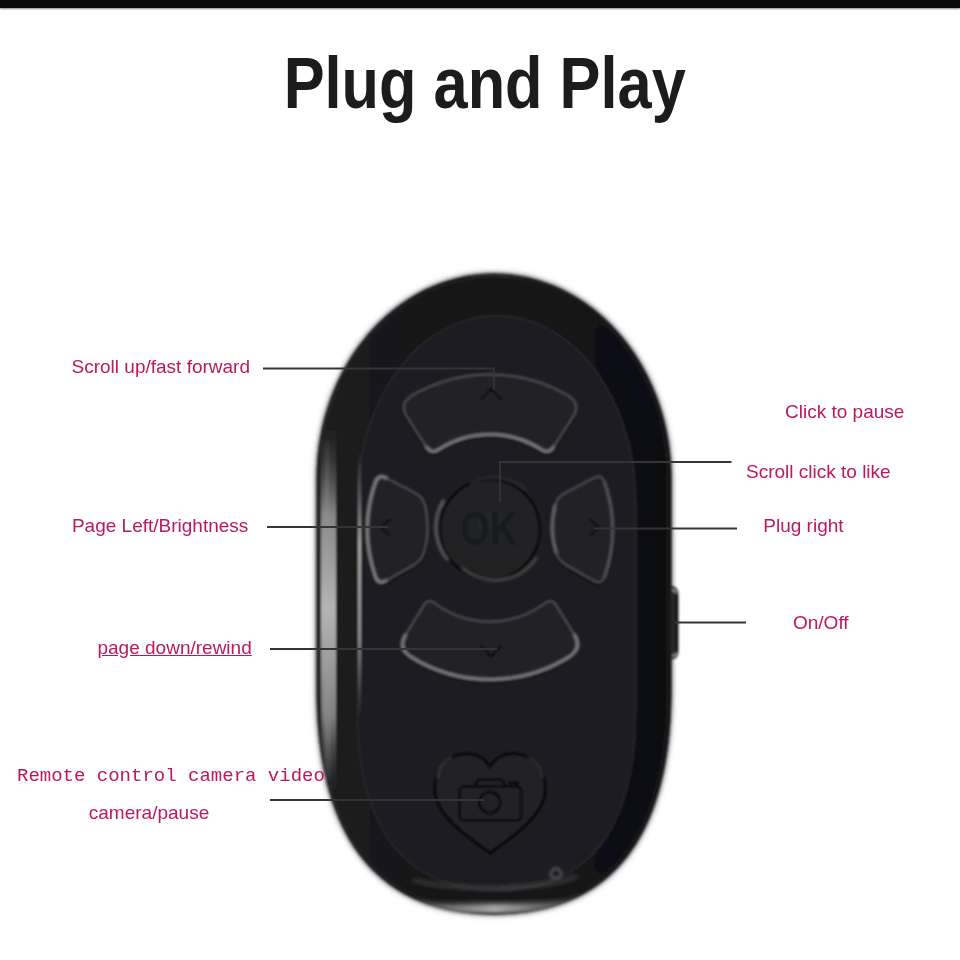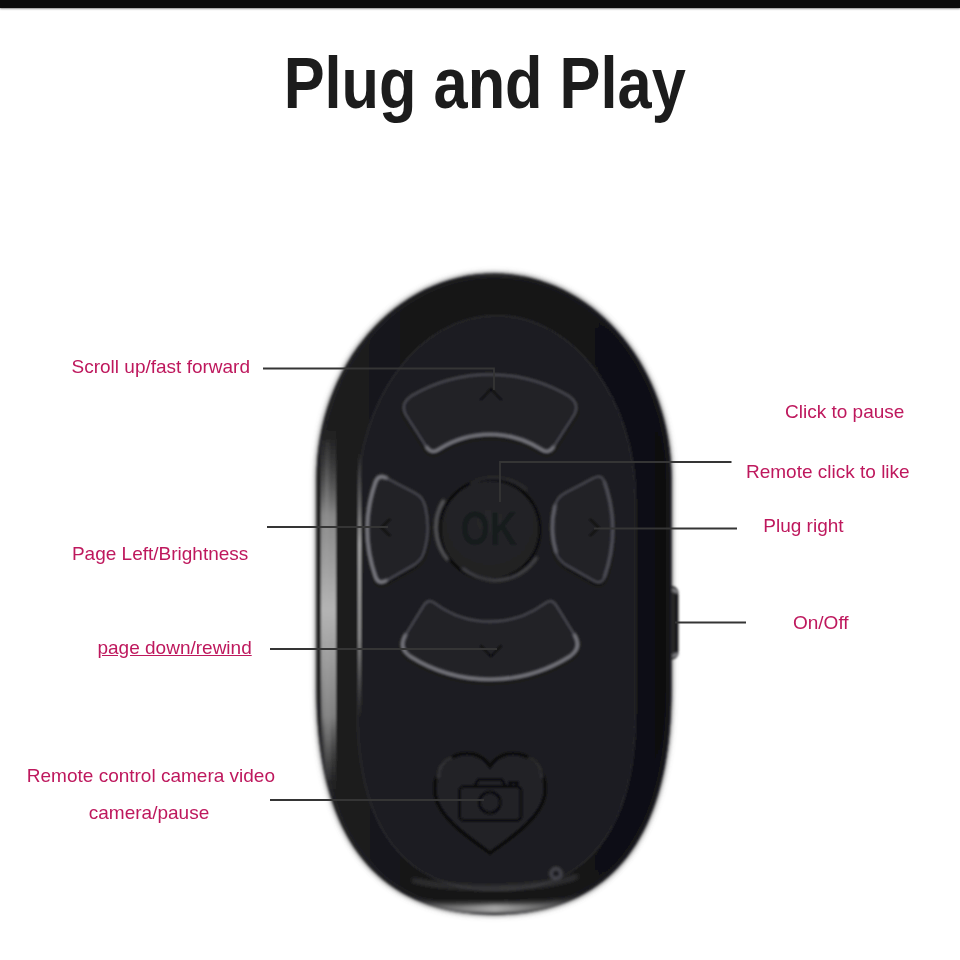--- a/index.html
+++ b/index.html
@@ -159,19 +159,19 @@
   <path d="M 267 527 L 388 527"></path>
   <path d="M 594 528.5 L 737 528.5"></path>
   <path d="M 270 649 L 497 649"></path>
   <path d="M 675 622.5 L 746 622.5"></path>
   <path d="M 270 800 L 484 800"></path>
 </g>
 </svg>
 
 <div class="lbl" style="right:710px;top:356px;">Scroll up/fast forward</div>
 <div class="lbl" style="left:765px;top:401px;margin-left:20px;">Click to pause</div>
-<div class="lbl" style="left:746px;top:461px;">Remote click to like</div>
-<div class="lbl" style="right:711.7px;top:515px;margin-top:28px;">Page Left/Brightness</div>
+<div class="lbl" style="left:746px;top:461px;">Scroll click to like</div>
+<div class="lbl" style="right:711.7px;top:515px;">Page Left/Brightness</div>
 <div class="lbl" style="left:763.3px;top:515px;">Plug right</div>
 <div class="lbl" style="right:708.3px;top:637px;text-decoration:underline;">page down/rewind</div>
 <div class="lbl" style="left:793px;top:612px;">On/Off</div>
-<div class="lbl" style="left:11px;width:264px;text-align:right;top:764.8px;">Remote control camera video</div>
+<div class="lbl" style="left:17px;width:264px;text-align:left;top:764.8px;font-family:Liberation Mono, monospace;">Remote control camera video</div>
 <div class="lbl" style="left:17px;width:264px;text-align:center;top:802.4px;">camera/pause</div>
 
 </body></html>

